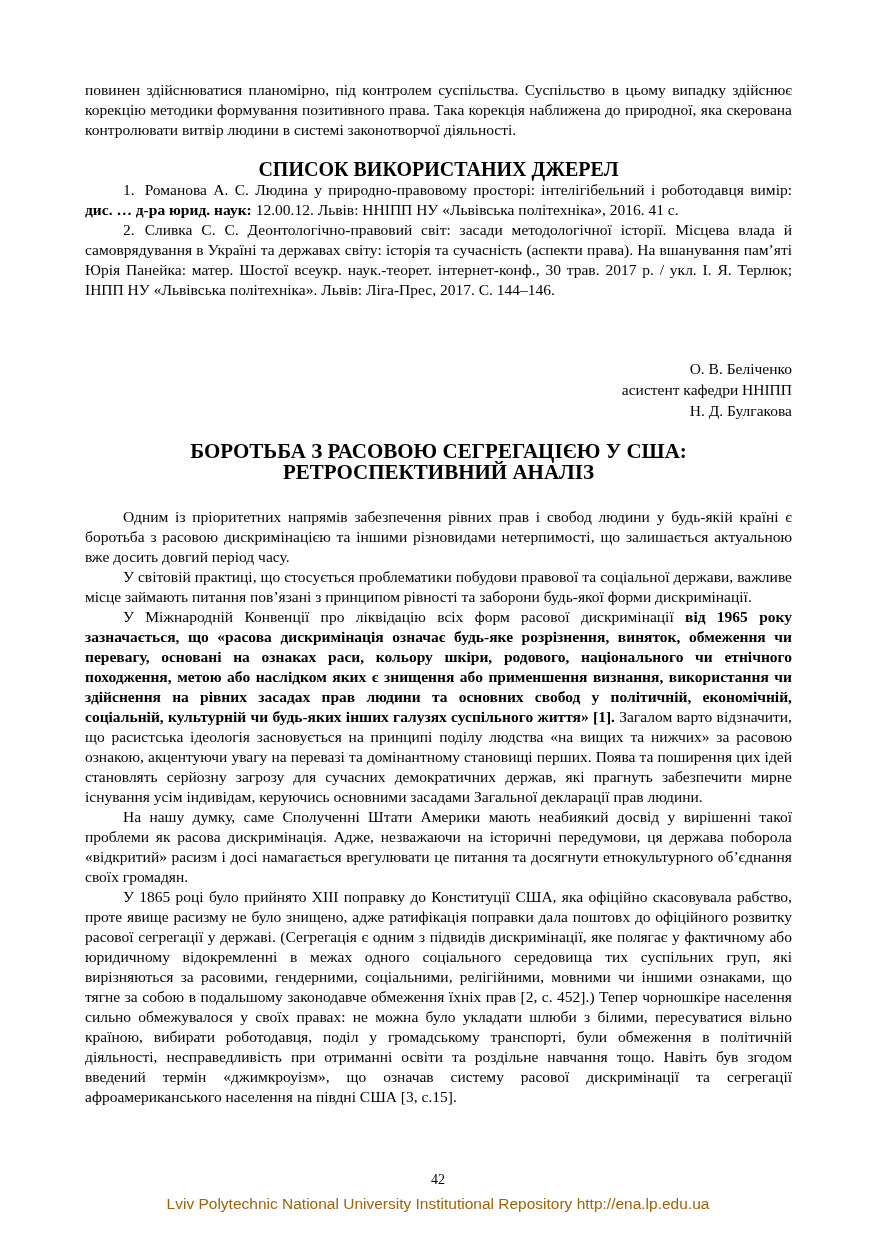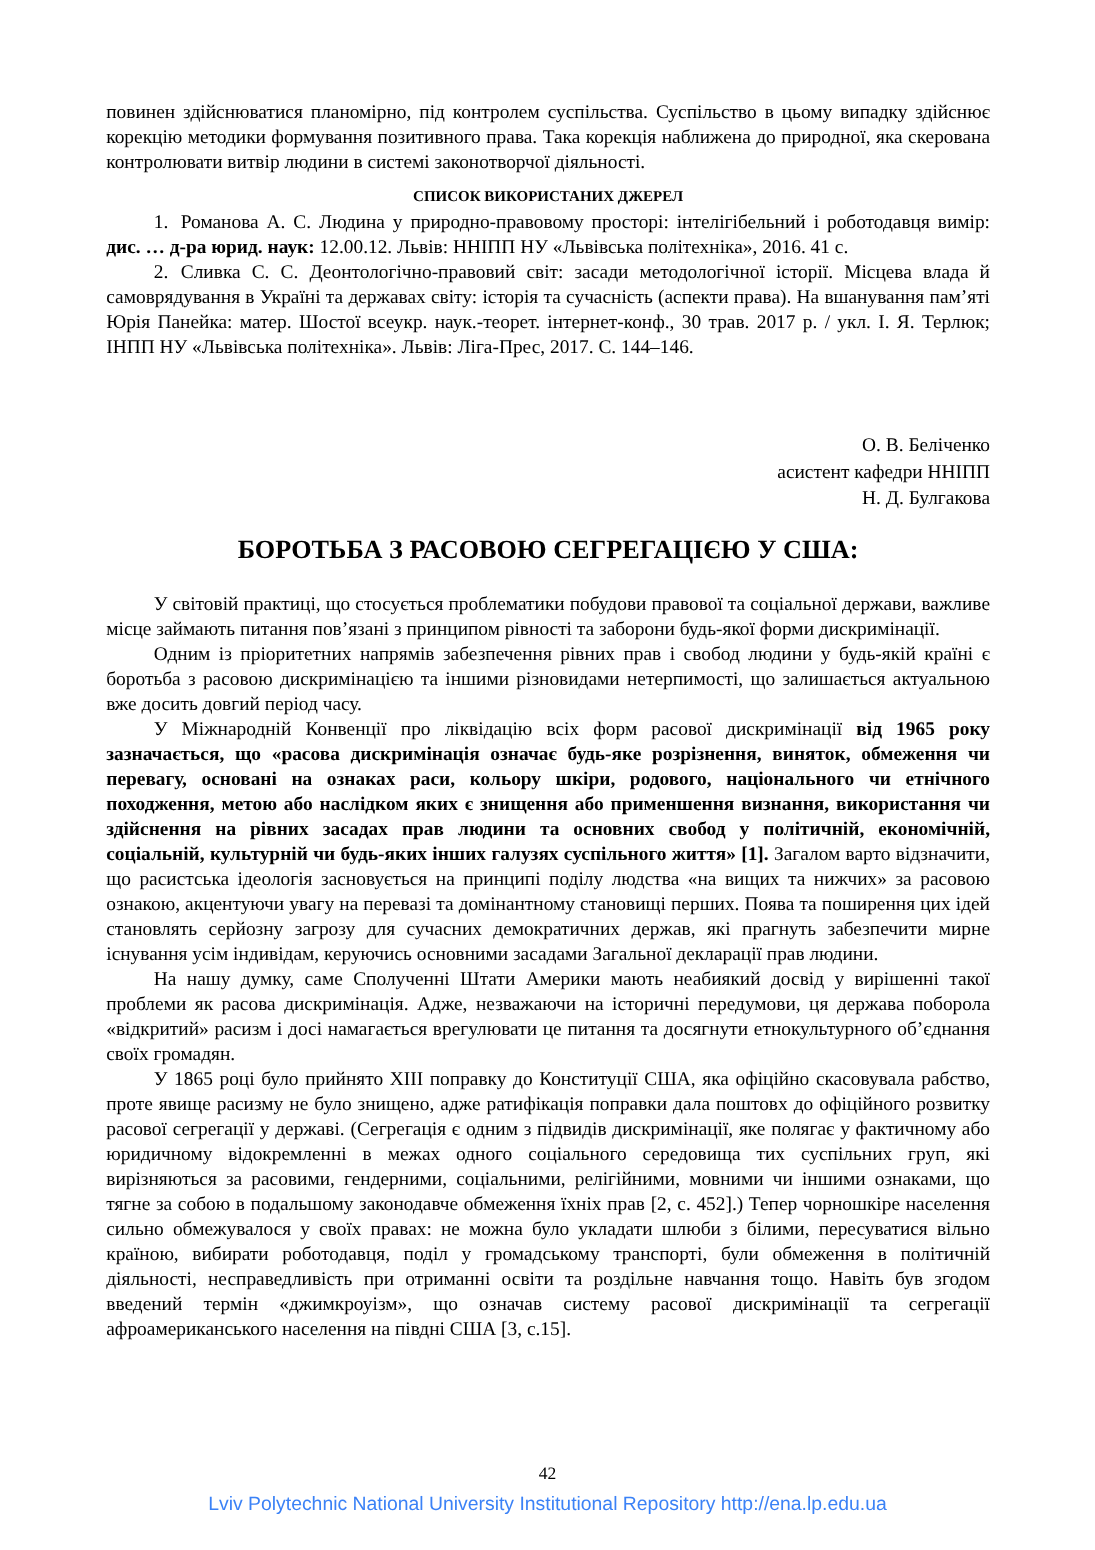--- a/index.html
+++ b/index.html
@@ -13,41 +13,41 @@
     line-height:20px;
     color:#000;
     overflow:hidden;
   }
   .content { position:absolute; left:85px; width:707px; top:80px; }
   p { margin:0; text-align:justify; }
   .indent { text-indent:38px; }
   .b { font-weight:bold; }
   .ref-heading {
     text-align:center; font-weight:bold;
-    font-size:12px; line-height:21px;
-    margin-top:7px;
+    font-size:20px; line-height:21px;
+    margin-top:19px;
   }
   .ref-num { margin-right:10px; }
   .authors { margin-top:58px; text-align:right; line-height:21px; }
   .author-name { font-weight:normal; }
   .article-title {
     margin-top:20px; text-align:center;
     font-weight:bold; font-size:21px; line-height:21px;
   }
   .article { margin-top:24px; }
   .page-number {
     position:absolute; top:1170px; left:0; width:100%;
     text-align:center; font-size:14px;
   }
   .watermark {
     position:absolute; top:1194px; left:0; width:100%;
     text-align:center;
     font-family:"Liberation Sans", sans-serif;
     font-size:15.5px;
-    color:#3b82f6;
+    color:#a16207;
   }
 </style>
 </head>
 <body>
 
 <div class="page">
   <div class="content">
 
     <p>повинен здійснюватися планомірно, під контролем суспільства. Суспільство в цьому випадку здійснює корекцію методики формування позитивного права. Така корекція наближена до природної, яка скерована контролювати витвір людини в системі законотворчої діяльності.</p>
 
@@ -63,28 +63,29 @@
     </div>
 
     <div class="authors">
       <div class="author-name">О. В. Беліченко</div>
       <div>асистент кафедри ННІПП</div>
       <div class="author-name">Н. Д. Булгакова</div>
     </div>
 
     <div class="article-title">
       <div>БОРОТЬБА З РАСОВОЮ СЕГРЕГАЦІЄЮ У США:</div>
+      <div>РЕТРОСПЕКТИВНИЙ АНАЛІЗ</div>
     </div>
 
     <div class="article">
       <p class="indent">
-        <span>У світовій практиці, що стосується проблематики побудови правової та соціальної держави, важливе місце займають питання пов’язані з принципом рівності та заборони будь-якої форми дискримінації.</span><span class="b"></span><span></span>
+        <span>Одним із пріоритетних напрямів забезпечення рівних прав і свобод людини у будь-якій країні є боротьба з расовою дискримінацією та іншими різновидами нетерпимості, що залишається актуальною вже досить довгий період часу.</span><span class="b"></span><span></span>
       </p>
       <p class="indent">
-        <span>Одним із пріоритетних напрямів забезпечення рівних прав і свобод людини у будь-якій країні є боротьба з расовою дискримінацією та іншими різновидами нетерпимості, що залишається актуальною вже досить довгий період часу.</span><span class="b"></span><span></span>
+        <span>У світовій практиці, що стосується проблематики побудови правової та соціальної держави, важливе місце займають питання пов’язані з принципом рівності та заборони будь-якої форми дискримінації.</span><span class="b"></span><span></span>
       </p>
       <p class="indent">
         <span>У Міжнародній Конвенції про ліквідацію всіх форм расової дискримінації </span><span class="b">від 1965 року зазначається, що «расова дискримінація означає будь-яке розрізнення, виняток, обмеження чи перевагу, основані на ознаках раси, кольору шкіри, родового, національного чи етнічного походження, метою або наслідком яких є знищення або применшення визнання, використання чи здійснення на рівних засадах прав людини та основних свобод у політичній, економічній, соціальній, культурній чи будь-яких інших галузях суспільного життя» [1].</span><span> Загалом варто відзначити, що расистська ідеологія засновується на принципі поділу людства «на вищих та нижчих» за расовою ознакою, акцентуючи увагу на перевазі та домінантному становищі перших. Поява та поширення цих ідей становлять серйозну загрозу для сучасних демократичних держав, які прагнуть забезпечити мирне існування усім індивідам, керуючись основними засадами Загальної декларації прав людини.</span>
       </p>
       <p class="indent">
         <span>На нашу думку, саме Сполученні Штати Америки мають неабиякий досвід у вирішенні такої проблеми як расова дискримінація. Адже, незважаючи на історичні передумови, ця держава поборола «відкритий» расизм і досі намагається врегулювати це питання та досягнути етнокультурного об’єднання своїх громадян.</span><span class="b"></span><span></span>
       </p>
       <p class="indent">
         <span>У 1865 році було прийнято XIII поправку до Конституції США, яка офіційно скасовувала рабство, проте явище расизму не було знищено, адже ратифікація поправки дала поштовх до офіційного розвитку расової сегрегації у державі. (Сегрегація є одним з підвидів дискримінації, яке полягає у фактичному або юридичному відокремленні в межах одного соціального середовища тих суспільних груп, які вирізняються за расовими, гендерними, соціальними, релігійними, мовними чи іншими ознаками, що тягне за собою в подальшому законодавче обмеження їхніх прав [2, с. 452].) Тепер чорношкіре населення сильно обмежувалося у своїх правах: не можна було укладати шлюби з білими, пересуватися вільно країною, вибирати роботодавця, поділ у громадському транспорті, були обмеження в політичній діяльності, несправедливість при отриманні освіти та роздільне навчання тощо. Навіть був згодом введений термін «джимкроуізм», що означав систему расової дискримінації та сегрегації афроамериканського населення на півдні США [3, с.15].</span><span class="b"></span><span></span>
       </p>

